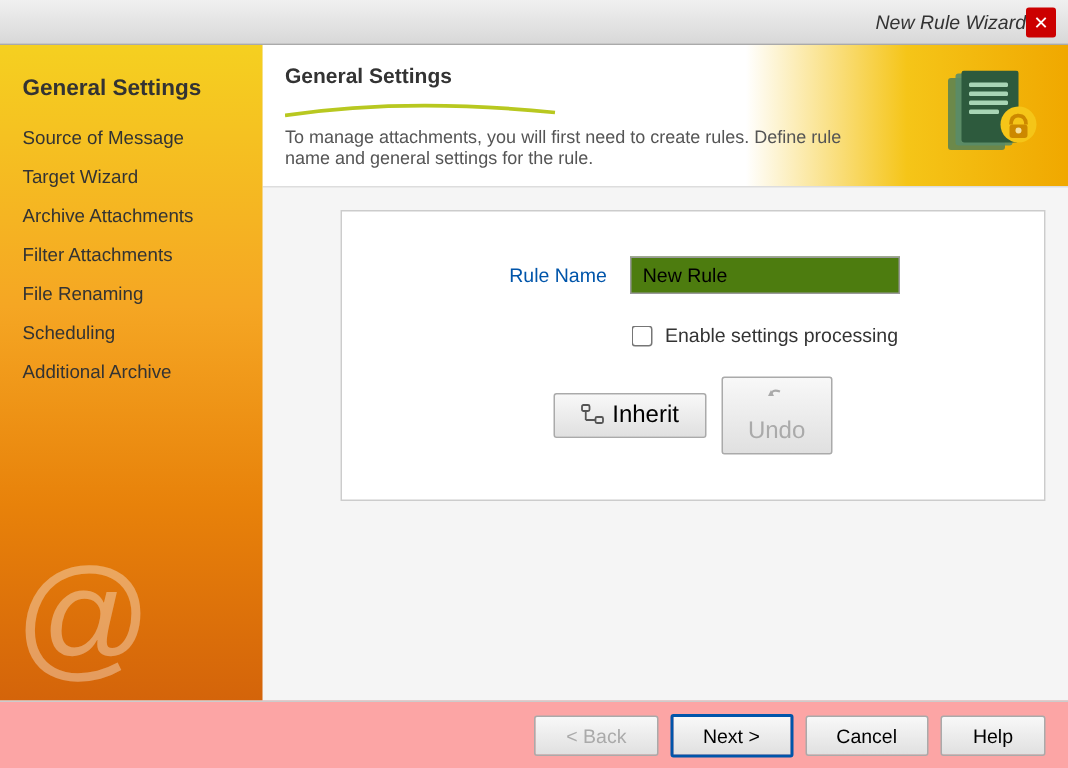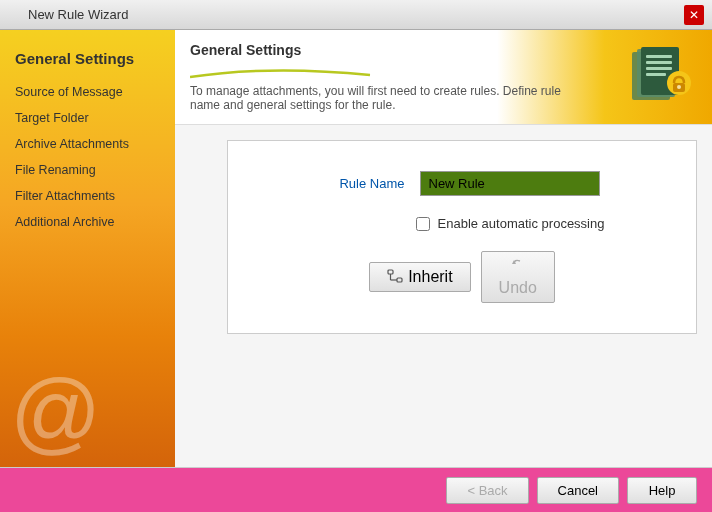--- a/index.html
+++ b/index.html
@@ -19,23 +19,24 @@
       height: 30px;
       display: flex;
       align-items: center;
       justify-content: space-between;
       padding: 0 8px;
       border-bottom: 1px solid #aaa;
       flex-shrink: 0;
     }
     .title-bar-text {
       flex: 1;
-      text-align: left;
-      font-size: 13px;
-      color: #333;
+      text-align: right;
+      font-size: 13px;
+      color: #333;
+      font-style: italic;
     }
     .close-btn {
       width: 20px;
       height: 20px;
       background: #cc0000;
       color: white;
       border: none;
       border-radius: 2px;
       cursor: pointer;
       font-size: 12px;
@@ -208,21 +209,21 @@
       cursor: not-allowed;
       flex-direction: column;
     }
     .btn-icon {
       font-size: 14px;
     }
 
     
     .footer {
       height: 45px;
-      background: #ec4899;
+      background: #fca5a5;
       border-top: 1px solid #ccc;
       display: flex;
       align-items: center;
       justify-content: flex-end;
       padding: 0 15px;
       gap: 8px;
       flex-shrink: 0;
     }
     .footer-btn {
       padding: 5px 20px;
@@ -258,30 +259,33 @@
 
 <div class="main-content">
 
   <div class="sidebar">
     <div class="sidebar-title">General Settings</div>
 
     <div class="sidebar-item">
       <span>Source of Message</span>
     </div>
     <div class="sidebar-item">
-      <span>Target Folder</span>
+      <span>Target Wizard</span>
     </div>
     <div class="sidebar-item">
       <span>Archive Attachments</span>
     </div>
     <div class="sidebar-item">
+      <span>Filter Attachments</span>
+    </div>
+    <div class="sidebar-item">
       <span>File Renaming</span>
     </div>
     <div class="sidebar-item">
-      <span>Filter Attachments</span>
+      <span>Scheduling</span>
     </div>
     <div class="sidebar-item">
       <span>Additional Archive</span>
     </div>
 
     <div class="sidebar-watermark">@</div>
   </div>
 
   <div class="right-panel">
 
@@ -318,21 +322,21 @@
     <div class="content-area">
       <div class="content-box">
 
         <div class="form-row">
           <label class="form-label">Rule Name</label>
           <input class="form-input" type="text" value="New Rule" style="">
         </div>
 
         <div class="checkbox-row">
           <input type="checkbox" style="">
-          <span class="checkbox-label">Enable automatic processing</span>
+          <span class="checkbox-label">Enable settings processing</span>
         </div>
 
         <div class="buttons-row">
           <button class="btn">
 
             <span class="btn-icon">
               <svg width="16" height="14" viewBox="0 0 16 14">
                 <rect x="1" y="1" width="5" height="4" rx="1" fill="none" stroke="#555" stroke-width="1.2"></rect>
                 <rect x="10" y="9" width="5" height="4" rx="1" fill="none" stroke="#555" stroke-width="1.2"></rect>
                 <line x1="3.5" y1="5" x2="3.5" y2="11" stroke="#555" stroke-width="1.2"></line>
@@ -353,15 +357,16 @@
         </div>
 
       </div>
     </div>
 
   </div>
 </div>
 
 <div class="footer">
   <button class="footer-btn" disabled="">&lt; Back</button>
+  <button class="footer-btn primary">Next &gt;</button>
   <button class="footer-btn">Cancel</button>
   <button class="footer-btn">Help</button>
 </div>
 
 </body></html>

